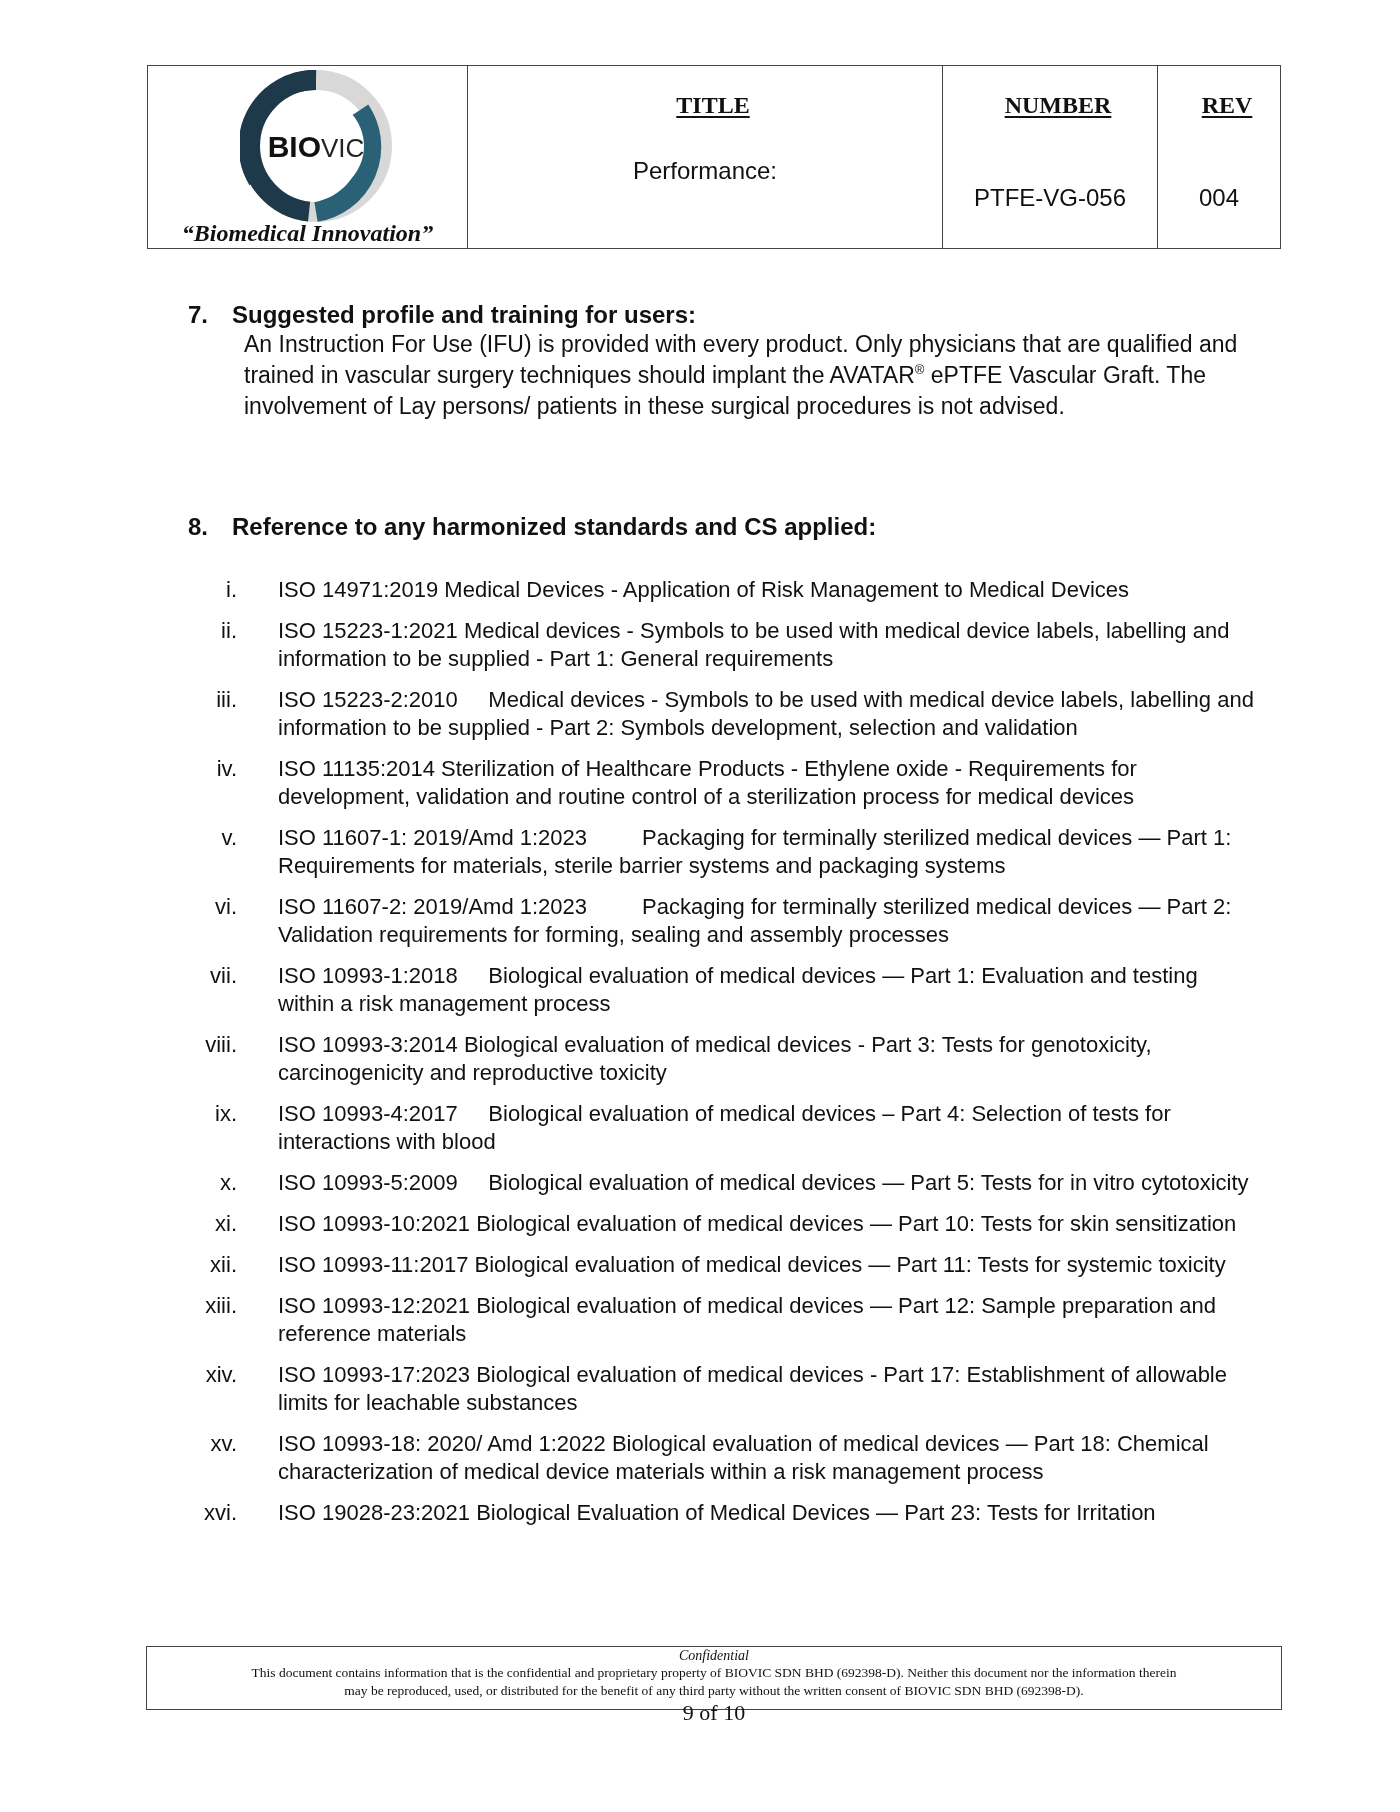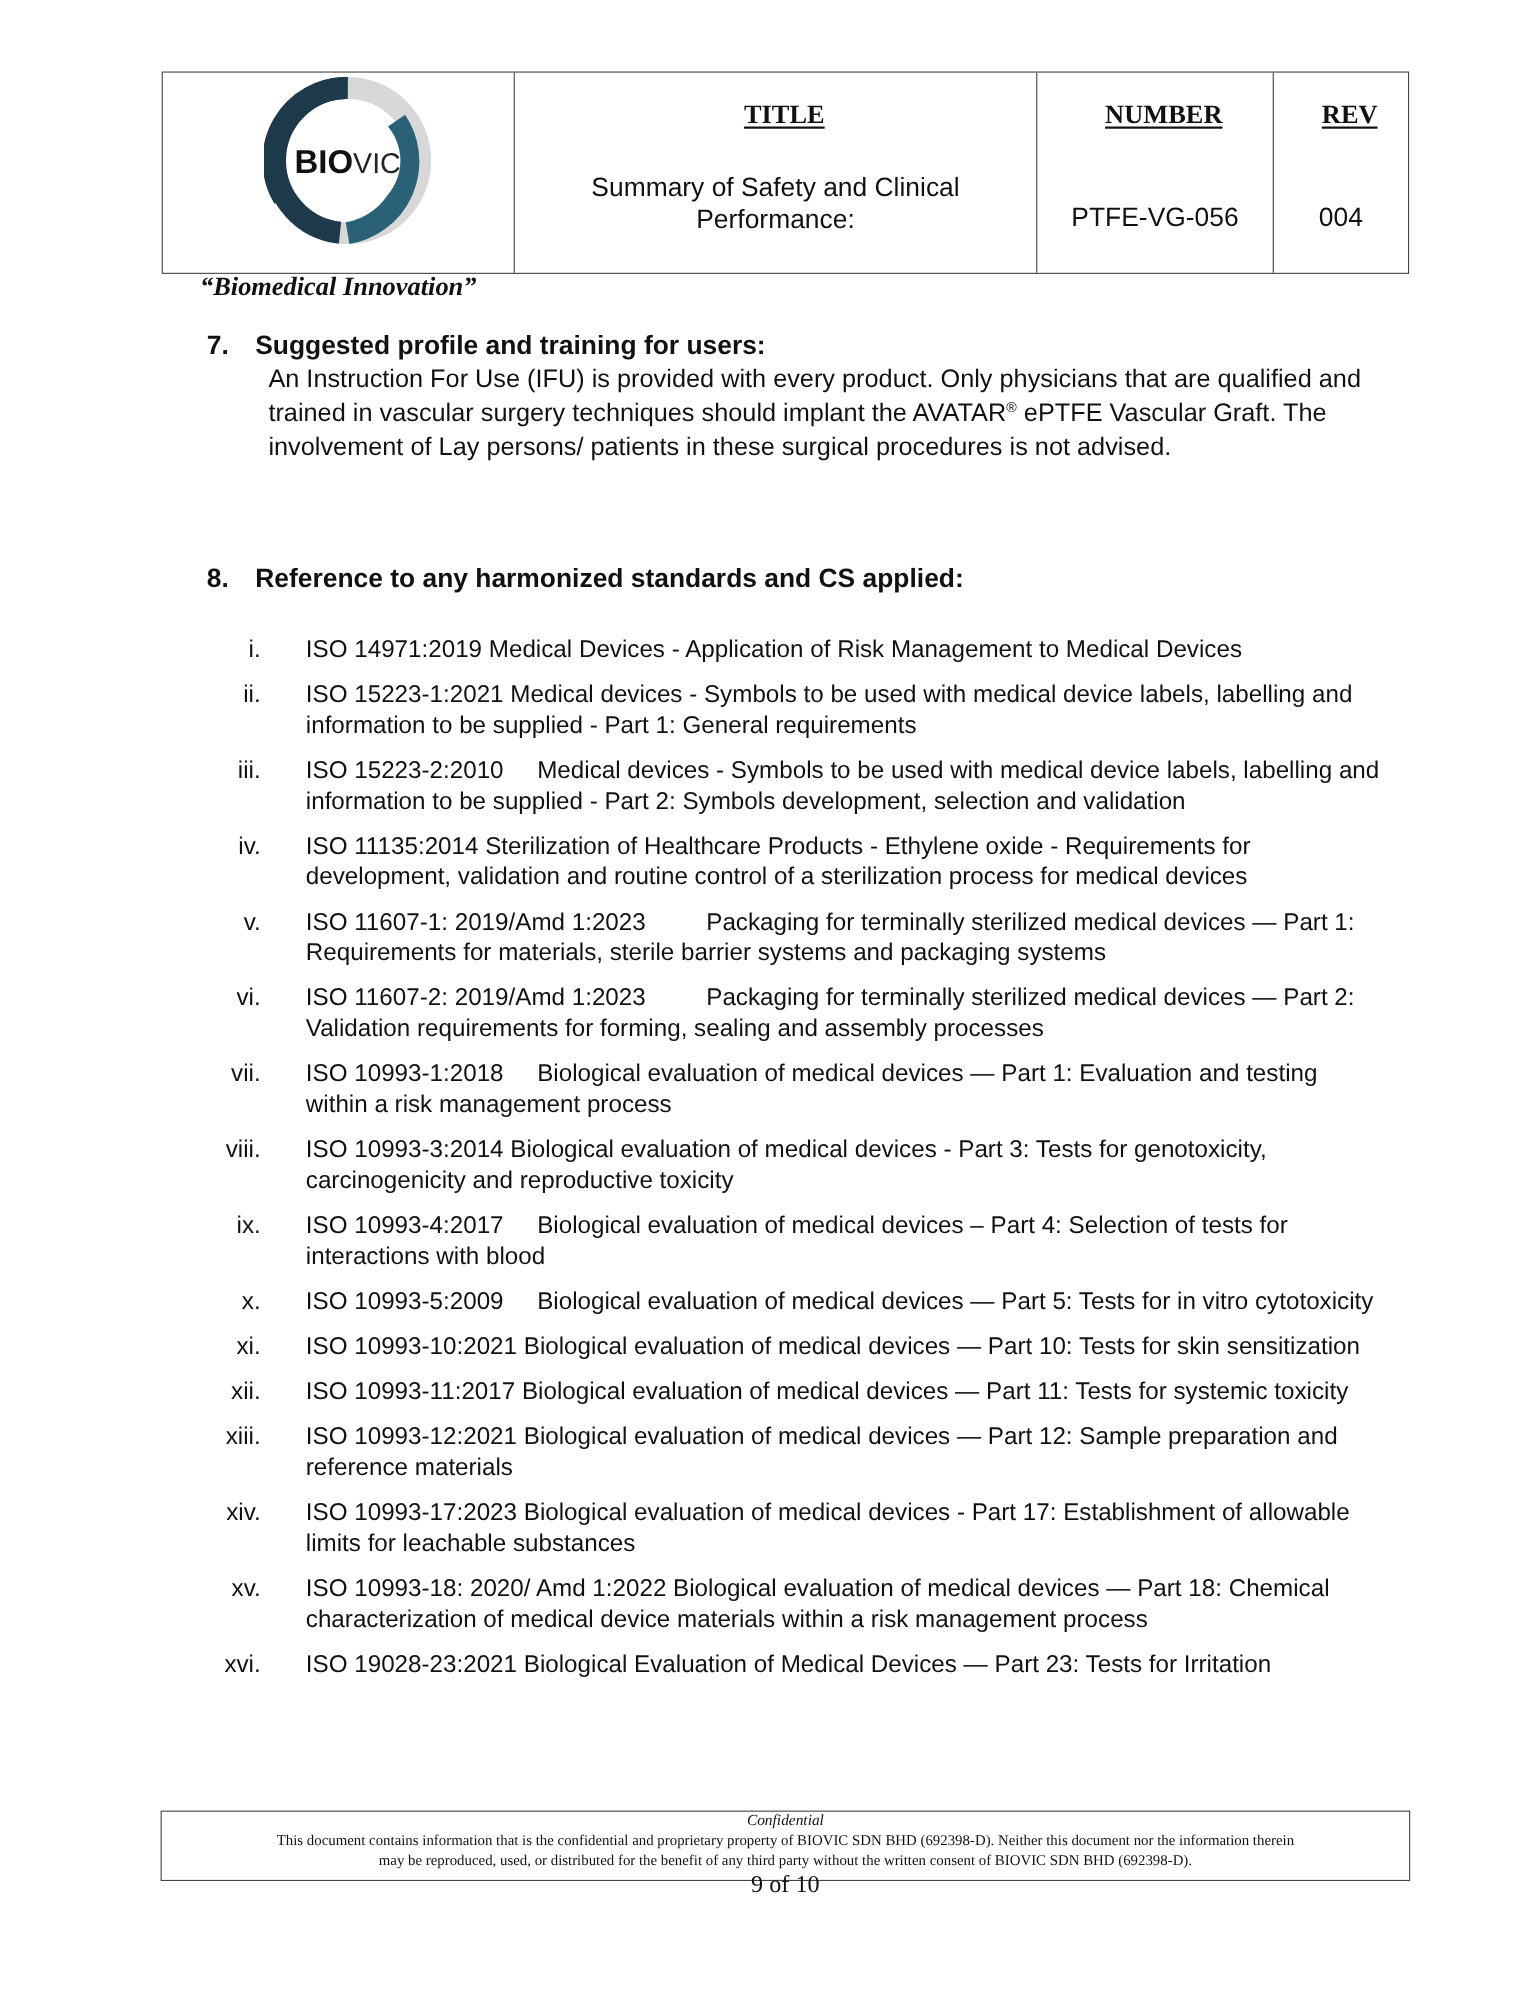--- a/index.html
+++ b/index.html
@@ -11,21 +11,21 @@
   .hdr .cell:last-child { border-right: none; }
   .c-logo { width: 320px; }
   .c-title { width: 475px; }
   .c-number { width: 215px; }
   .c-rev { flex: 1; }
   .col-head { position: absolute; top: 26px; left: 16px; right: 0; text-align: center; font-family: "Liberation Serif", serif; font-weight: bold; font-size: 24px; text-decoration: underline; text-decoration-thickness: 2px; text-underline-offset: 3px; }
   .title-text { position: absolute; top: 90px; left: 0; right: 0; text-align: center; font-size: 24px; line-height: 29px; }
   .mid-text { position: absolute; top: 118px; left: 0; right: 0; text-align: center; font-size: 24px; }
 
   .logo { position: absolute; left: 92px; top: 4px; width: 152px; height: 152px; }
-  .tagline { position: absolute; left: 0; right: 0; top: 154px; text-align: center; font-family: "Liberation Serif", serif; font-style: italic; font-weight: bold; font-size: 24px; margin-top: 28px; }
+  .tagline { position: absolute; left: 0; right: 0; top: 154px; text-align: center; font-family: "Liberation Serif", serif; font-style: italic; font-weight: bold; font-size: 24px; }
 
   
   .sec { position: absolute; left: 188px; width: 1080px; }
   .sec-head { font-weight: bold; font-size: 24px; display: flex; }
   .sec-num { width: 44px; flex: none; }
   .sec-body { margin-left: 56px; font-size: 23px; line-height: 31px; }
   .sup { font-size: 13px; vertical-align: super; line-height: 0; }
 
   
   .std-list { position: absolute; left: 190px; top: 576px; width: 1080px; margin: 0; padding: 0; list-style: none; }
@@ -52,21 +52,20 @@
       <circle cx="76" cy="76" r="48" fill="#ffffff"></circle>
       <text x="76" y="87" text-anchor="middle" font-family="Liberation Sans, sans-serif" font-size="30">
         <tspan font-weight="bold" fill="#111">BIO</tspan><tspan font-weight="normal" fill="#222" font-size="26">VIC</tspan>
       </text>
     </svg>
     <div class="tagline">“Biomedical Innovation”</div>
   </div>
   <div class="cell c-title">
     <div class="col-head">TITLE</div>
     <div class="title-text">
-      <div>Summary of Safety and Clinical</div>
       <div>Performance:</div>
     </div>
   </div>
   <div class="cell c-number">
     <div class="col-head">NUMBER</div>
     <div class="mid-text">PTFE-VG-056</div>
   </div>
   <div class="cell c-rev">
     <div class="col-head">REV</div>
     <div class="mid-text">004</div>

